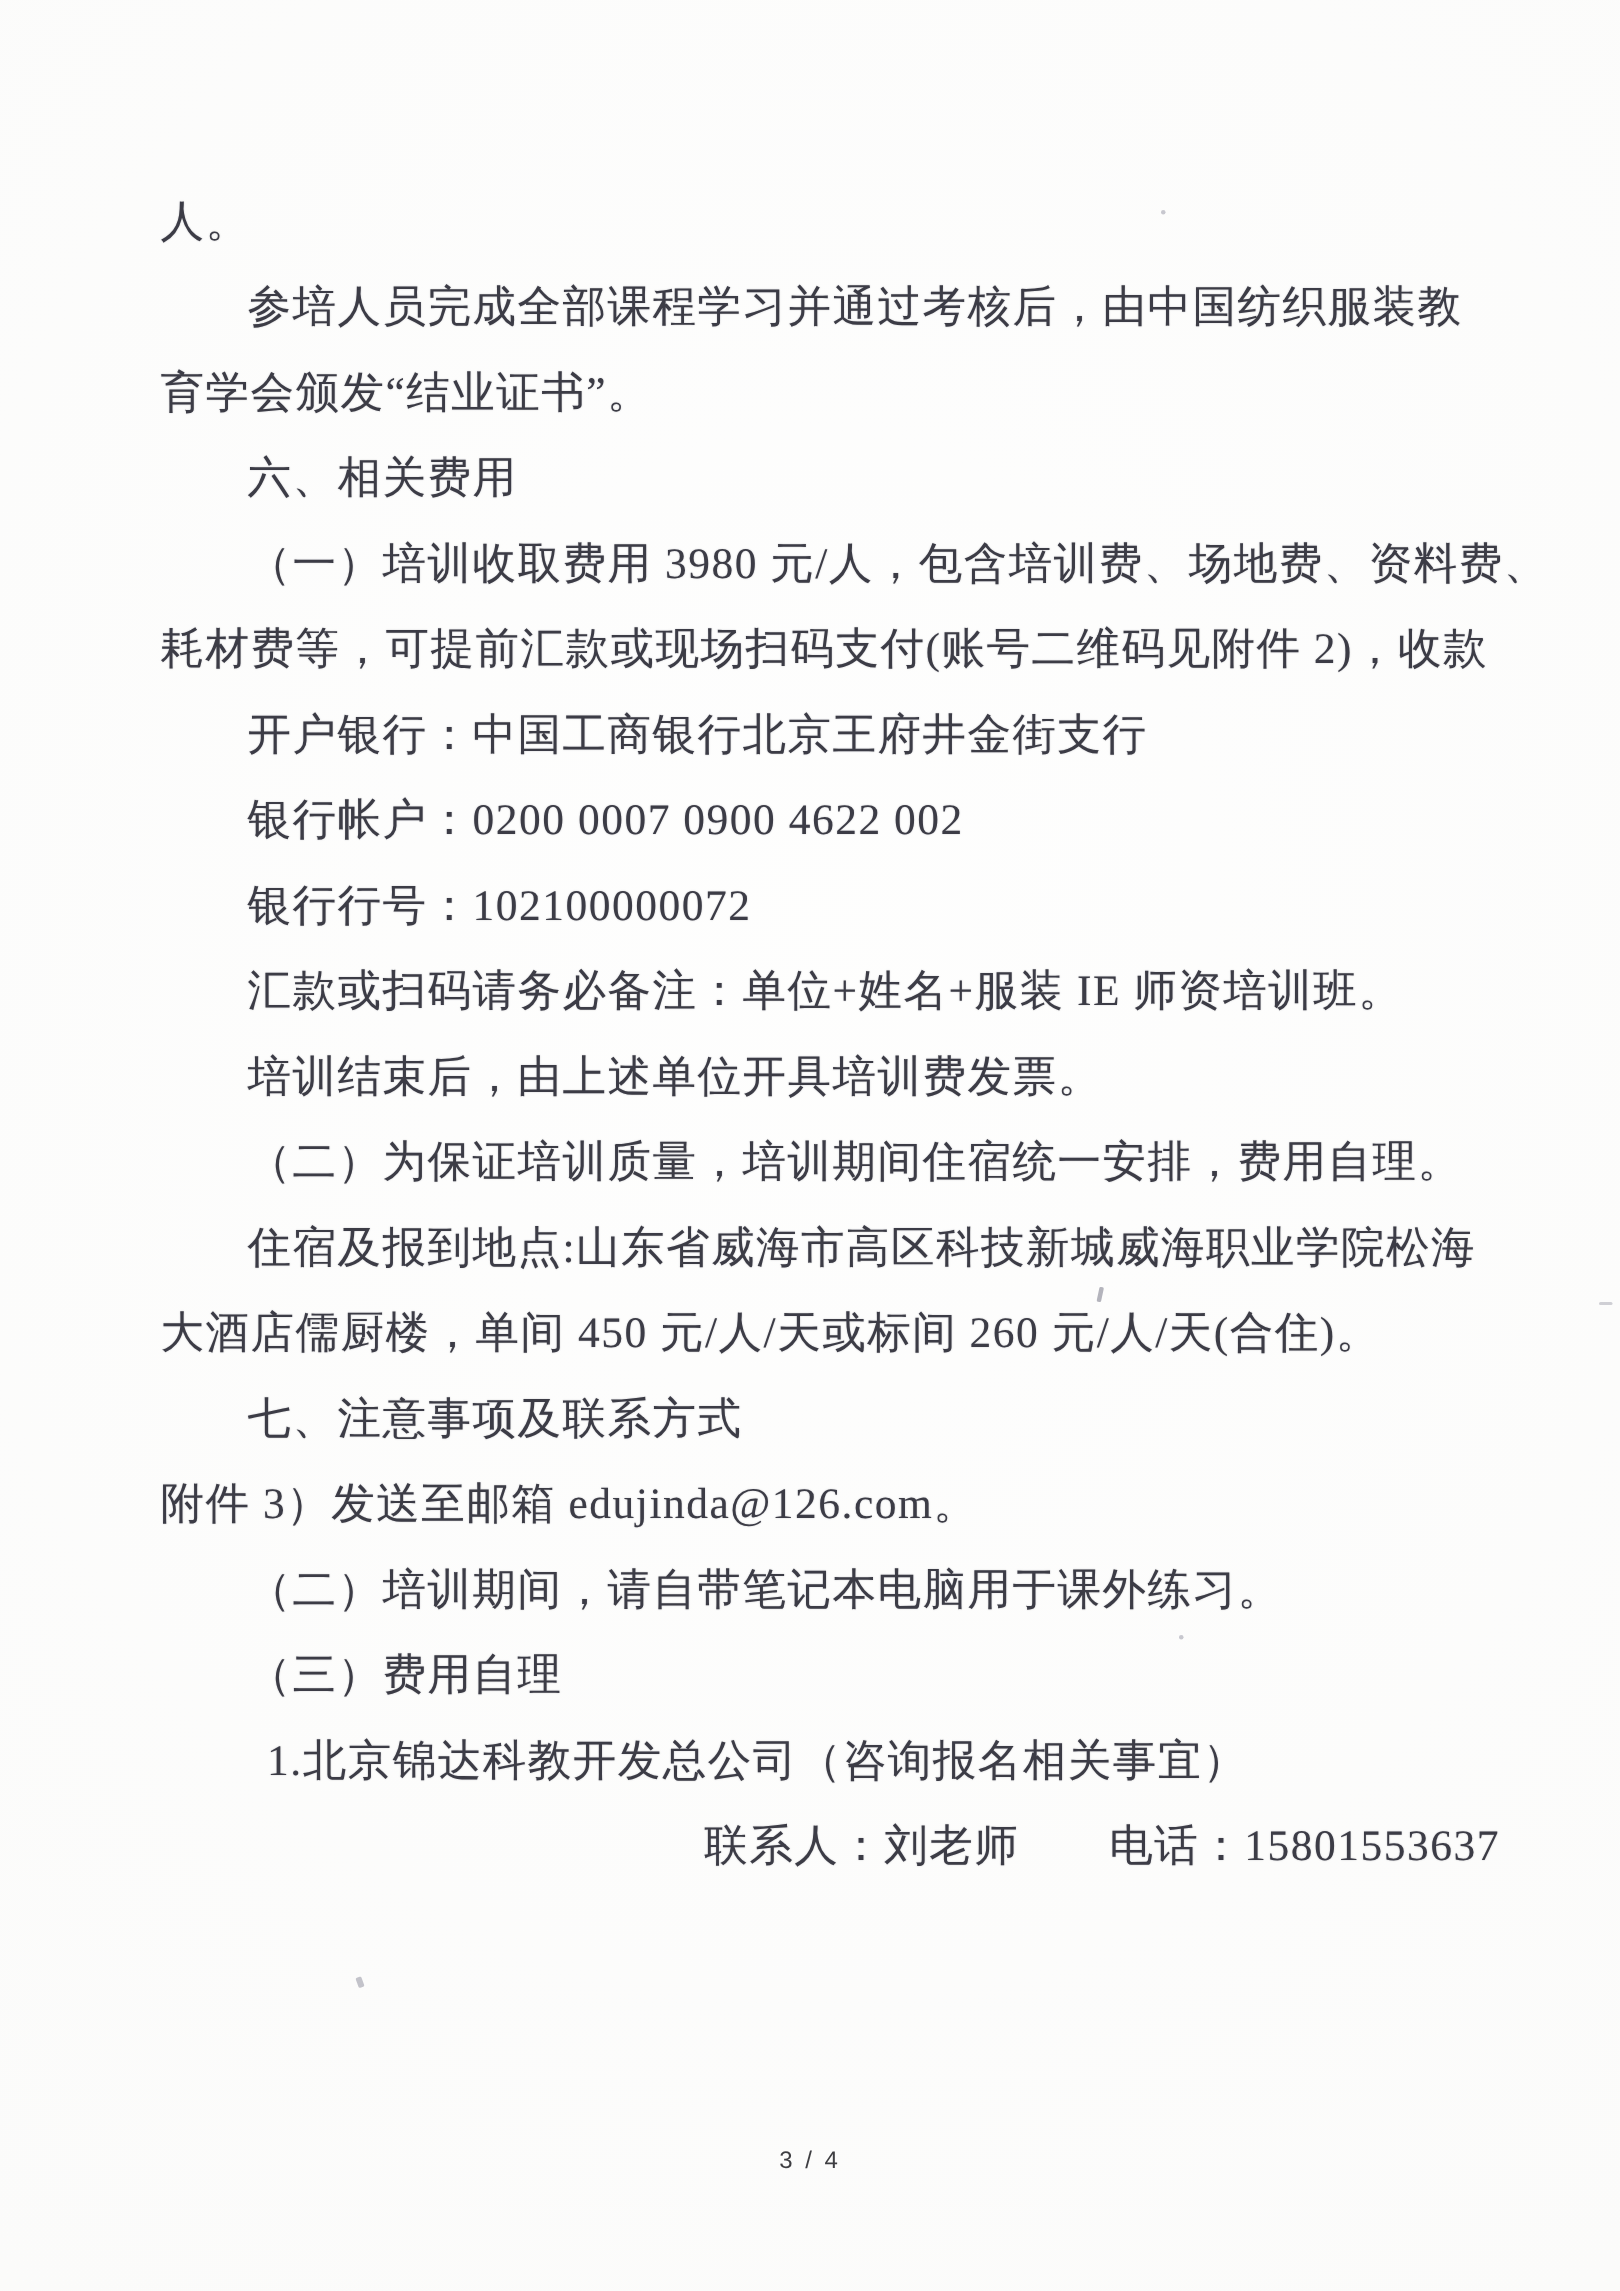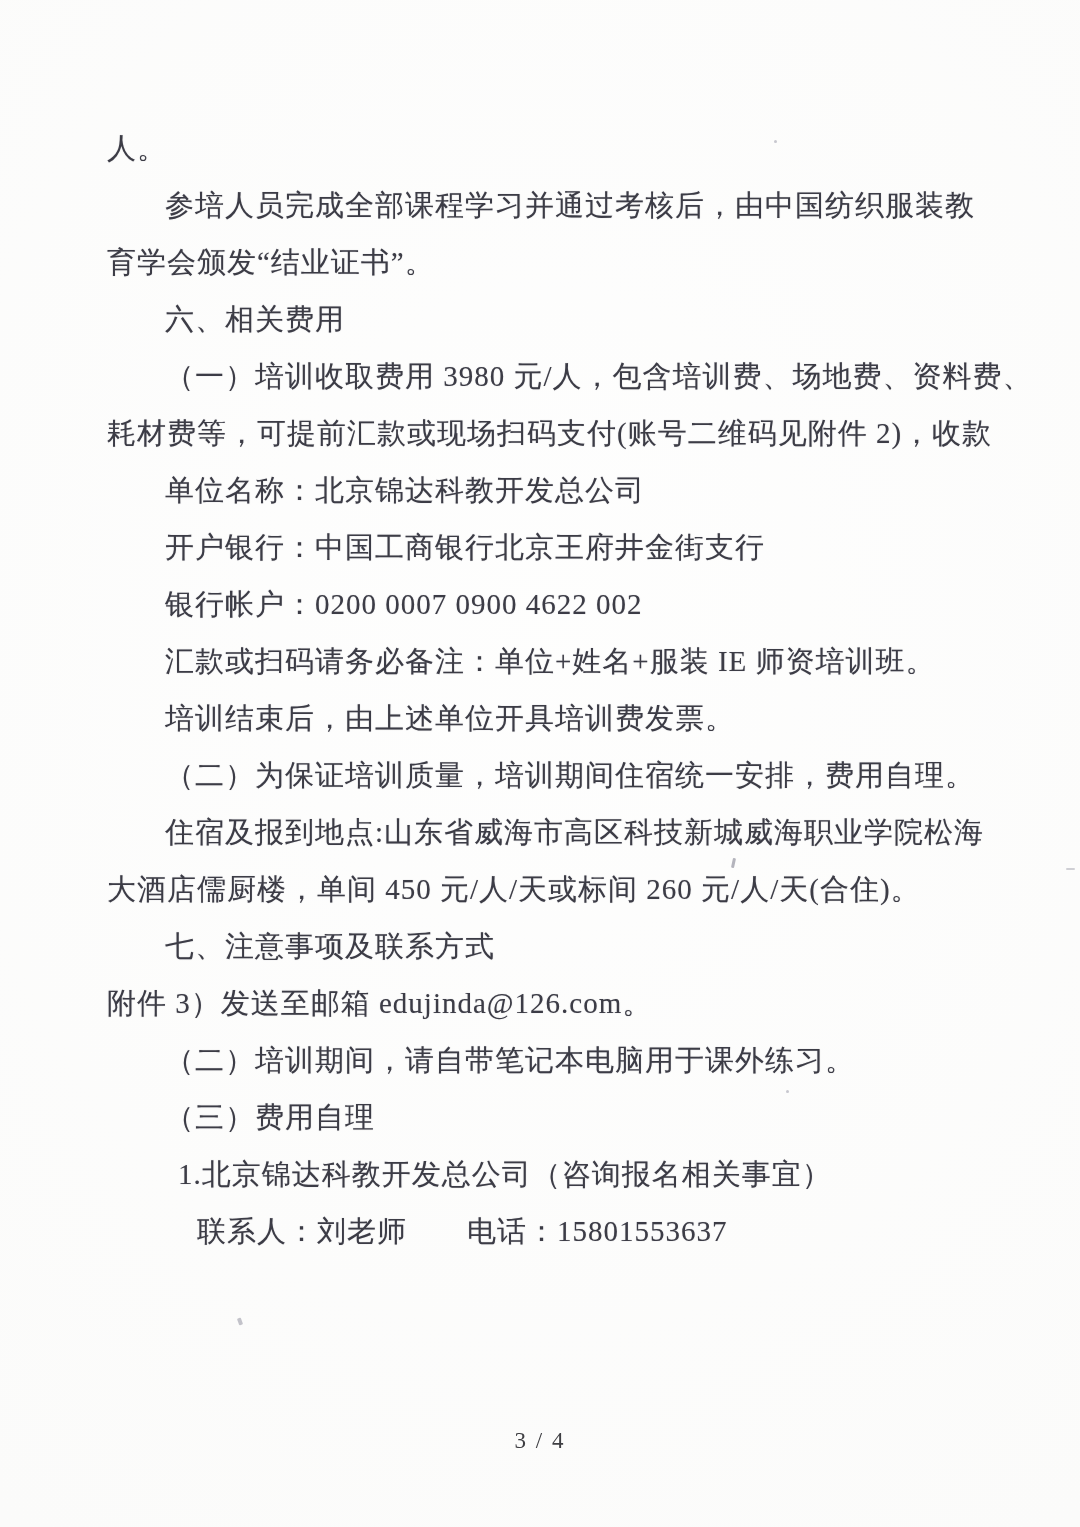--- a/index.html
+++ b/index.html
@@ -34,31 +34,31 @@
     height: 57px;
     line-height: 57px;
     font-size: 29px;
     letter-spacing: 1px;
     color: var(--ink);
     white-space: nowrap;
     text-shadow: 0 0 1px rgba(70,70,85,0.38);
   }
   .in2  { padding-left: 58px; }  
   .in25 { padding-left: 71px; }  
-  .in3  { padding-left: 90px; }  
+  .in3  { padding-left: 90px; text-align: right; }  
   .footer {
     position: absolute;
     top: 1426px;
     left: 0;
     width: 100%;
     height: 30px;
     line-height: 30px;
     text-align: center;
-    font-family: Liberation Serif, serif;
-    font-size: 23px;
+    font-family: Liberation Sans, sans-serif;
+    font-size: 16px;
     letter-spacing: 2px;
     color: var(--footer-ink);
   }
   
   .speck {
     position: absolute;
     background: rgba(90,90,110,0.45);
     border-radius: 1px;
   }
   .speck-dot    { width: 3px; height: 3px; border-radius: 50%; background: rgba(120,120,140,0.4); }
@@ -71,23 +71,23 @@
 
 <div class="page">
 
   <div class="doc-body">
     <div class="line">人。</div>
     <div class="line in2">参培人员完成全部课程学习并通过考核后，由中国纺织服装教</div>
     <div class="line">育学会颁发“结业证书”。</div>
     <div class="line in2">六、相关费用</div>
     <div class="line in2">（一）培训收取费用 3980 元/人，包含培训费、场地费、资料费、</div>
     <div class="line">耗材费等，可提前汇款或现场扫码支付(账号二维码见附件 2)，收款</div>
-    <div class="line in2">单位名称：北京锦达科教开发总公司</div>
     <div class="line in2">开户银行：中国工商银行北京王府井金街支行</div>
     <div class="line in2">银行帐户：0200 0007 0900 4622 002</div>
+    <div class="line in2">银行行号：102100000072</div>
     <div class="line in2">汇款或扫码请务必备注：单位+姓名+服装 IE 师资培训班。</div>
     <div class="line in2">培训结束后，由上述单位开具培训费发票。</div>
     <div class="line in2">（二）为保证培训质量，培训期间住宿统一安排，费用自理。</div>
     <div class="line in2">住宿及报到地点:山东省威海市高区科技新城威海职业学院松海</div>
     <div class="line">大酒店儒厨楼，单间 450 元/人/天或标间 260 元/人/天(合住)。</div>
     <div class="line in2">七、注意事项及联系方式</div>
     <div class="line">附件 3）发送至邮箱 edujinda@126.com。</div>
     <div class="line in2">（二）培训期间，请自带笔记本电脑用于课外练习。</div>
     <div class="line in2">（三）费用自理</div>
     <div class="line in25">1.北京锦达科教开发总公司（咨询报名相关事宜）</div>

